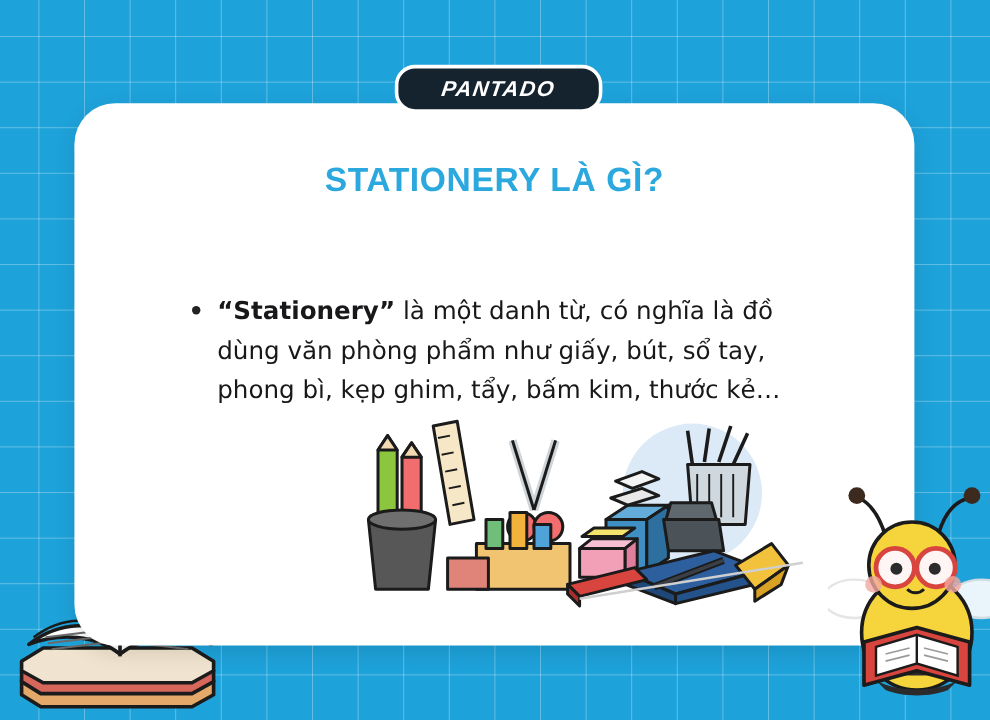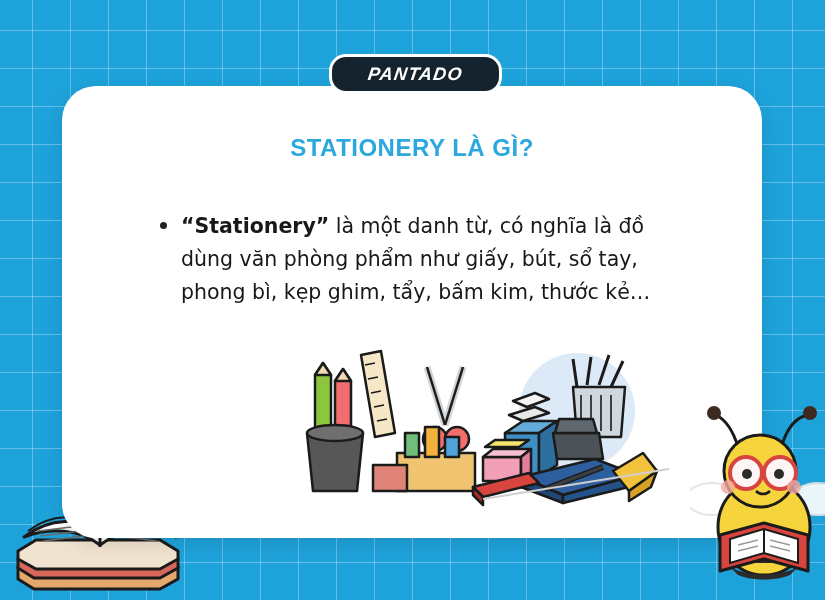--- a/index.html
+++ b/index.html
@@ -70,34 +70,35 @@
     transform: skewX(-8deg);
   }
 
   .title {
     position: absolute;
     left: 0;
     top: 48px;
     width: 100%;
     text-align: center;
     color: #2ba8de;
-    font-size: 24px;
+    font-size: 28px;
     font-weight: bold;
     letter-spacing: 0.5px;
   }
 
   .body-block {
     position: absolute;
     left: 98px;
     top: 124px;
     width: 540px;
   }
   .bullet-row {
     display: flex;
     align-items: flex-start;
+    margin-top: 33px;
   }
   .bullet-dot {
     width: 7px;
     height: 7px;
     border-radius: 50%;
     background: #222;
     margin-top: 12px;
     margin-right: 14px;
     flex: 0 0 auto;
   }

